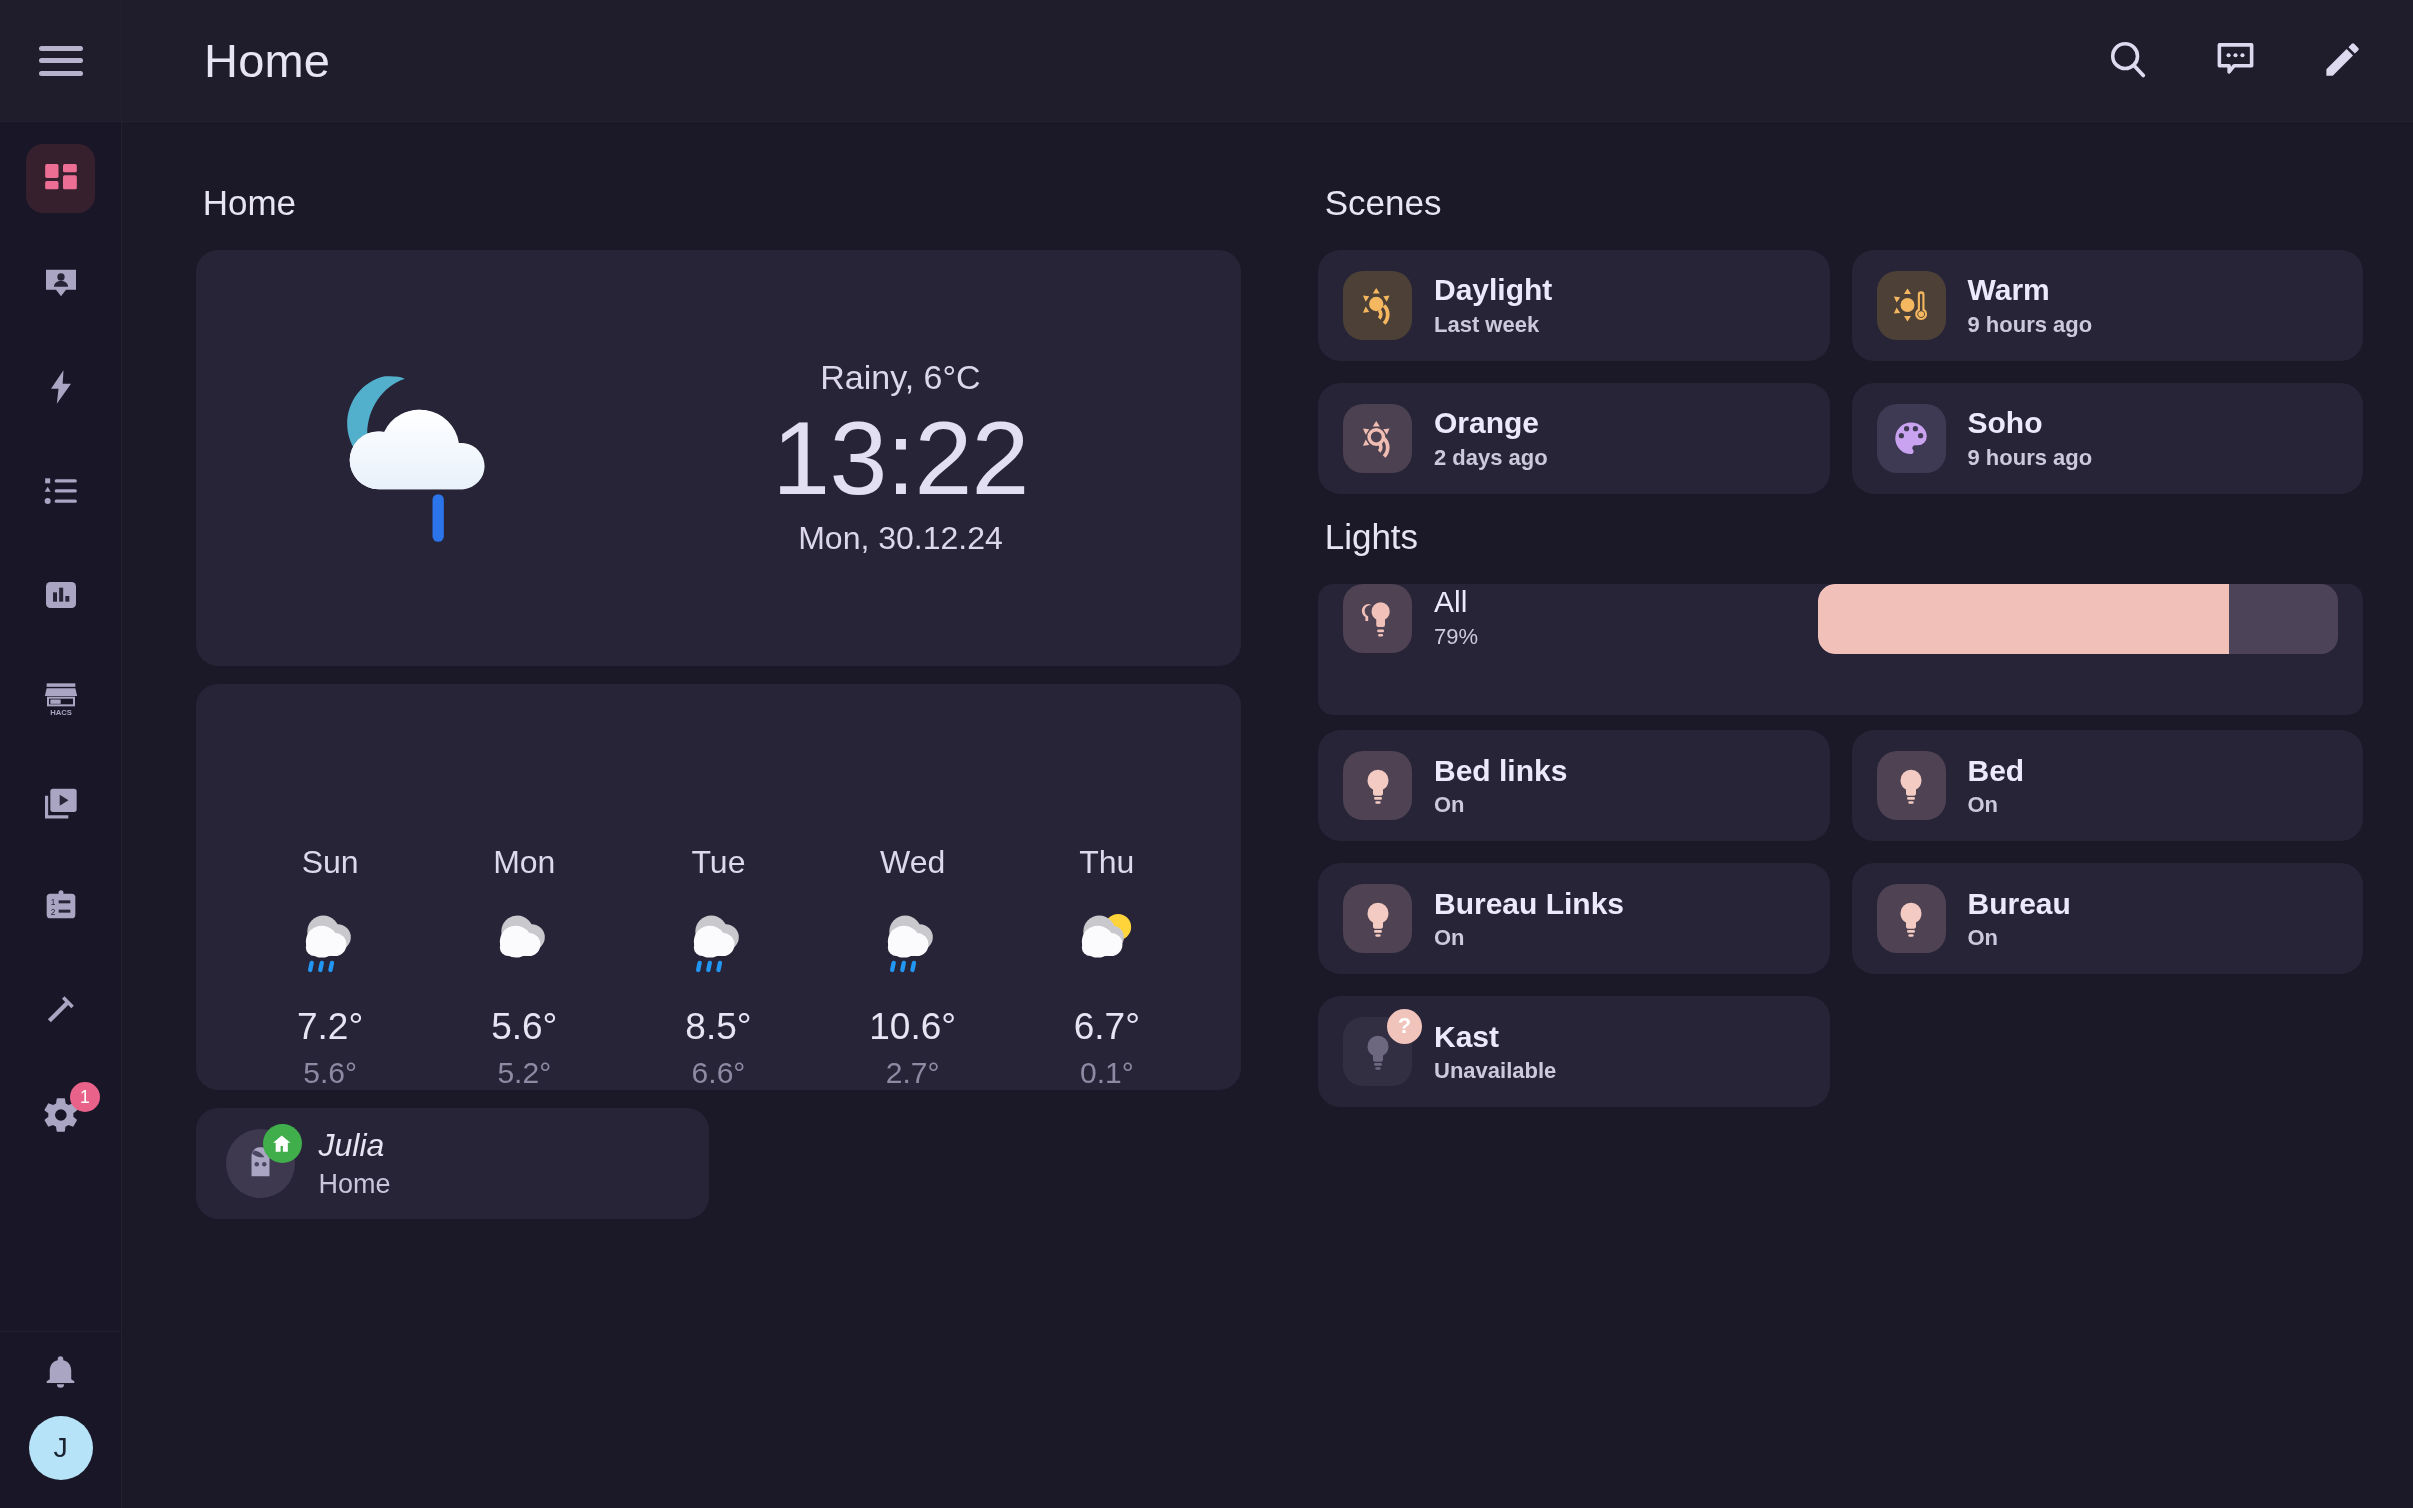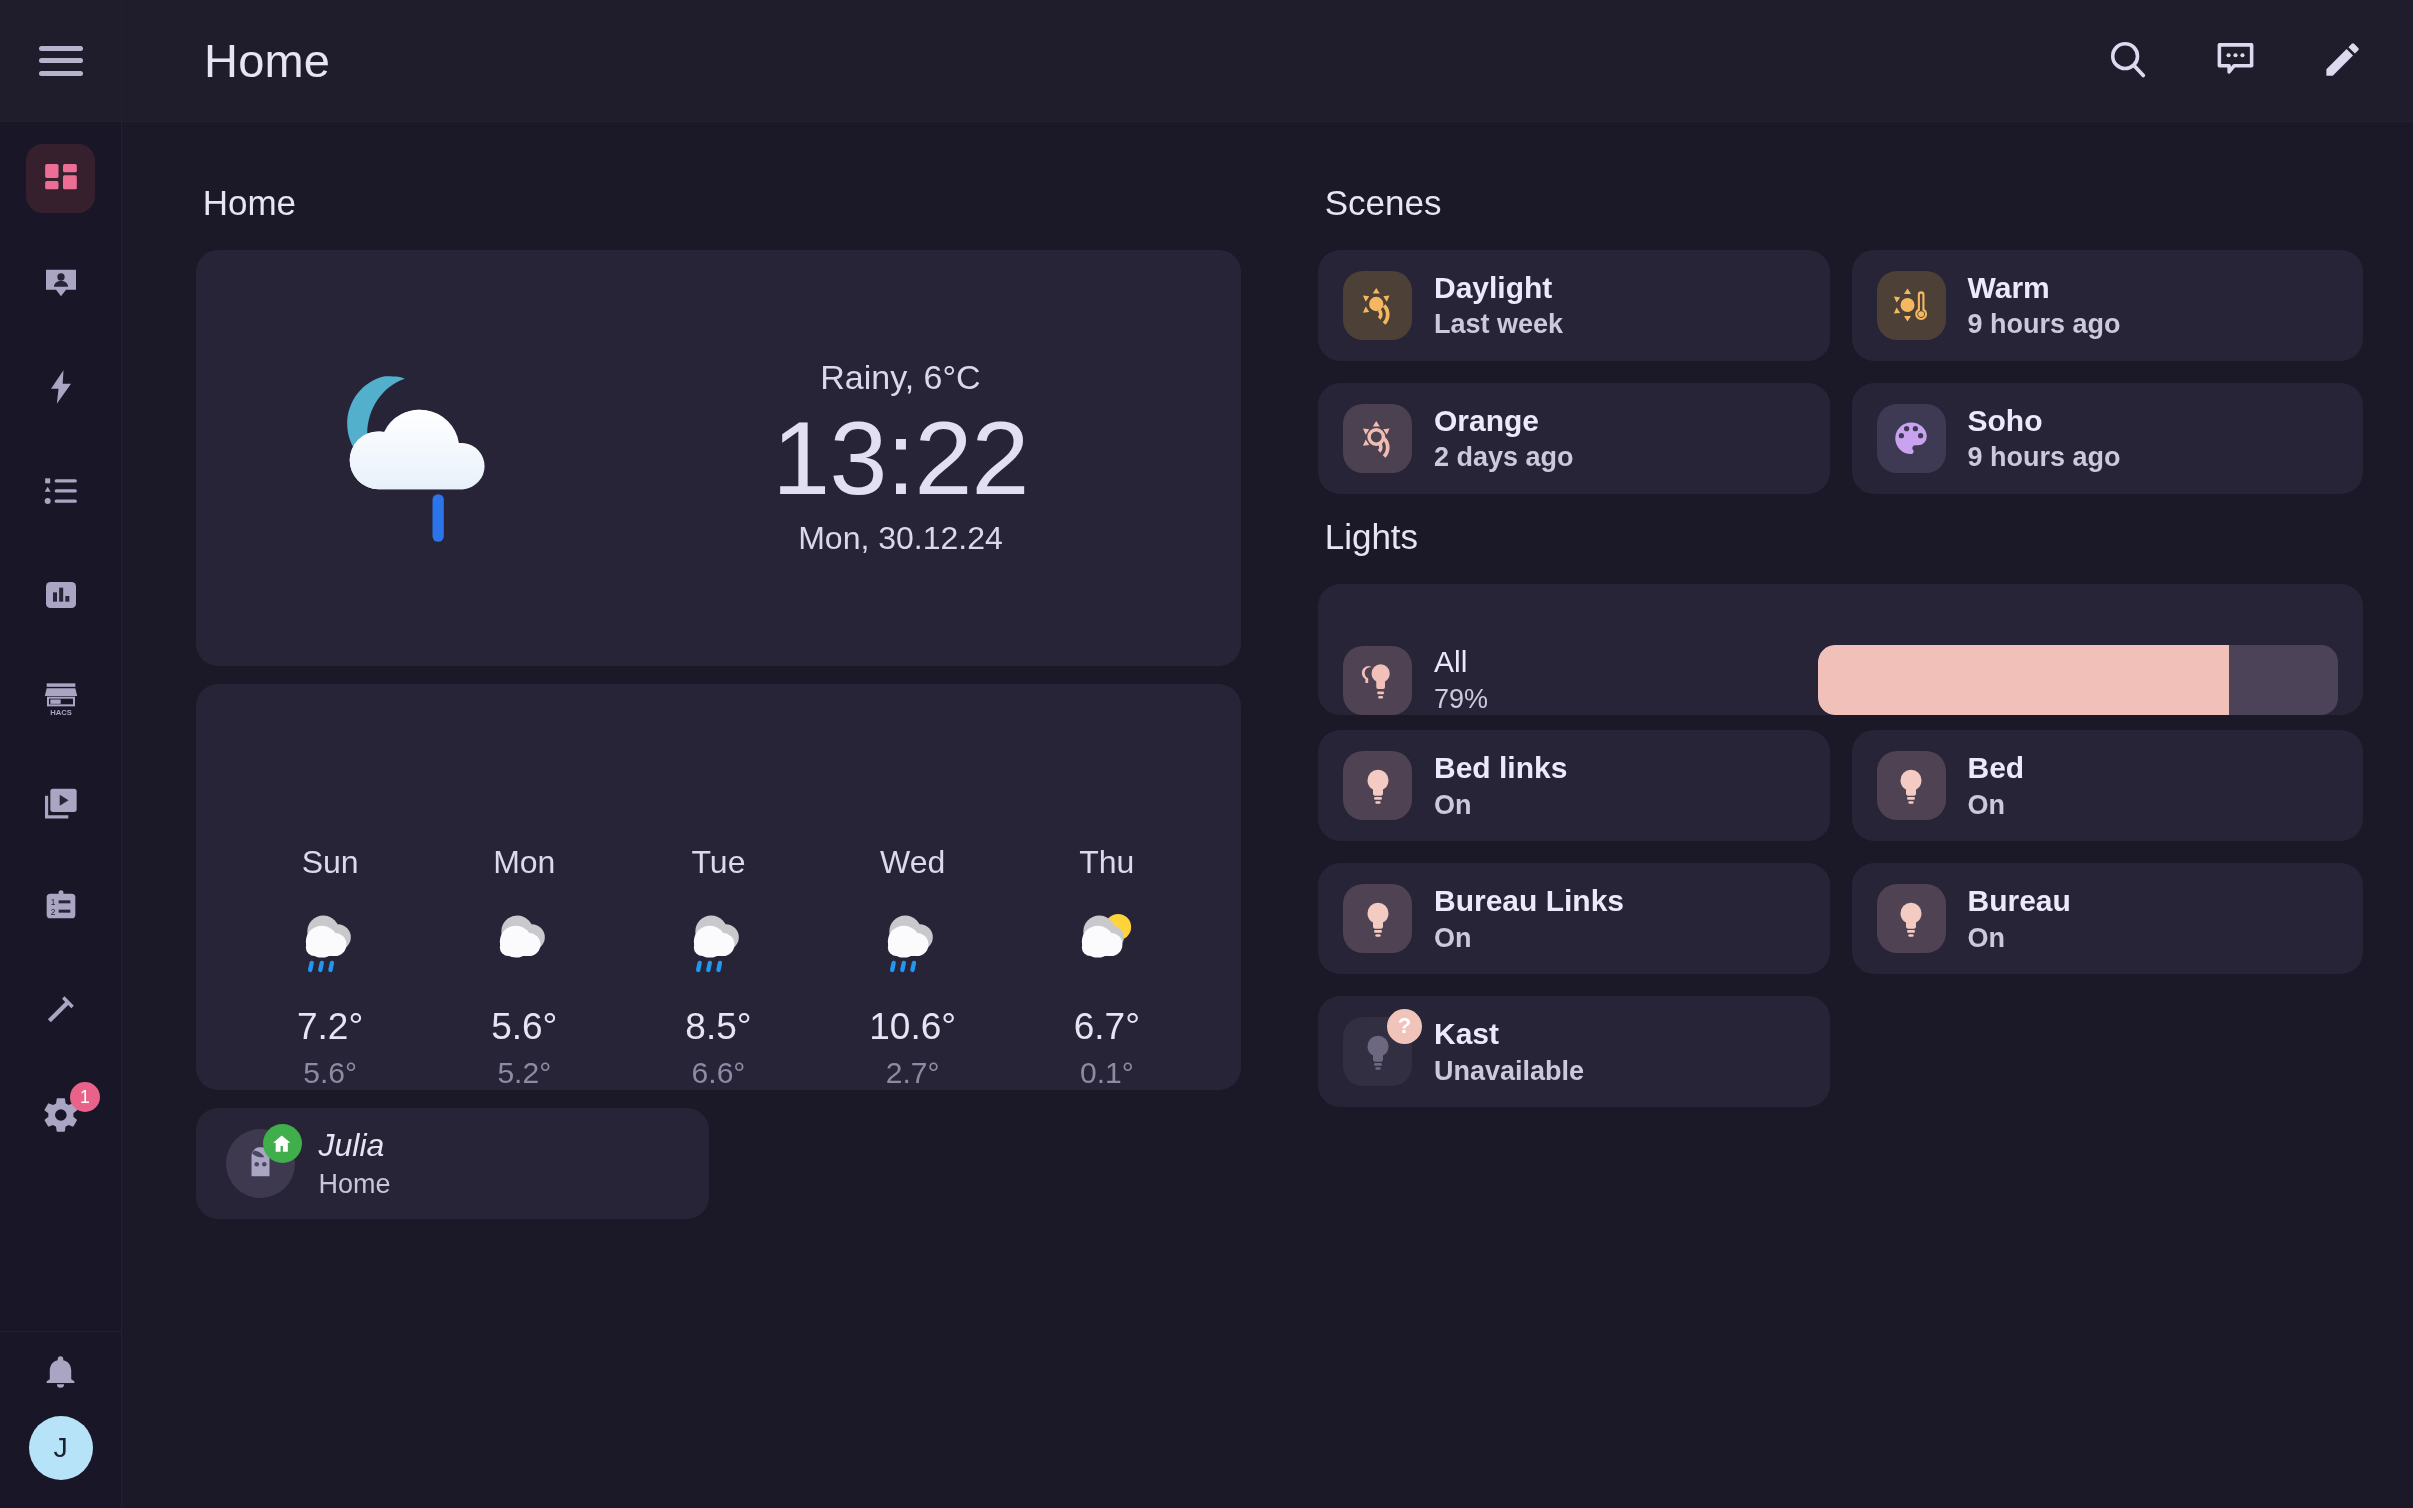--- a/index.html
+++ b/index.html
@@ -102,28 +102,28 @@
   .person-state { font-size: 27px; color: #c9c5da; margin-top: 5px; }
 
   
   .tiles { display: grid; grid-template-columns: 1fr 1fr; gap: 22px; font-weight: bold; }
   .tile {
     background: #272438; border-radius: 22px;
     height: 111px; display: flex; align-items: center; padding: 0 25px; gap: 22px; cursor: pointer;
   }
   .tile-ico { width: 69px; height: 69px; border-radius: 20px; display:flex; align-items:center; justify-content:center; position: relative; flex: 0 0 69px; }
   .tile-name { font-size: 30px; color: #eceafa; line-height: 1.18; }
-  .tile-state { font-size: 27px; color: #cdc9dd; margin-top: 4.2px; }
+  .tile-state { font-size: 22px; color: #cdc9dd; margin-top: 4.2px; }
   .tile-texts { display: flex; flex-direction: column; justify-content: center; min-width: 0; }
 
   .q-badge { position: absolute; top: -8.4px; right: -10px; width: 35px; height: 35px; border-radius: 50%;
     background: #f0c3bb; color: #fff; font-size: 22px; display: flex; align-items: center; justify-content: center; }
 
   
-  .all-row { background: #272438; border-radius: 22px; height: 131px; display: flex; align-items: flex-end; padding: 0 25px; gap: 22px; cursor: pointer; }
+  .all-row { background: #272438; border-radius: 15px; height: 131px; display: flex; align-items: flex-start; padding: 0 25px; gap: 22px; cursor: pointer; }
   .slider { margin-left: auto; width: 520px; height: 70px; border-radius: 17px; background: #4d4359; overflow: hidden; position: relative; cursor: pointer; }
   .slider-fill { height: 100%; background: #f0c0b9; border-radius: 17px 0 0 17px; }
   .spacer-18 { height: 15px; }
 </style>
 </head>
 <body>
 
 <div class="app">
 
   <div class="sidebar">

